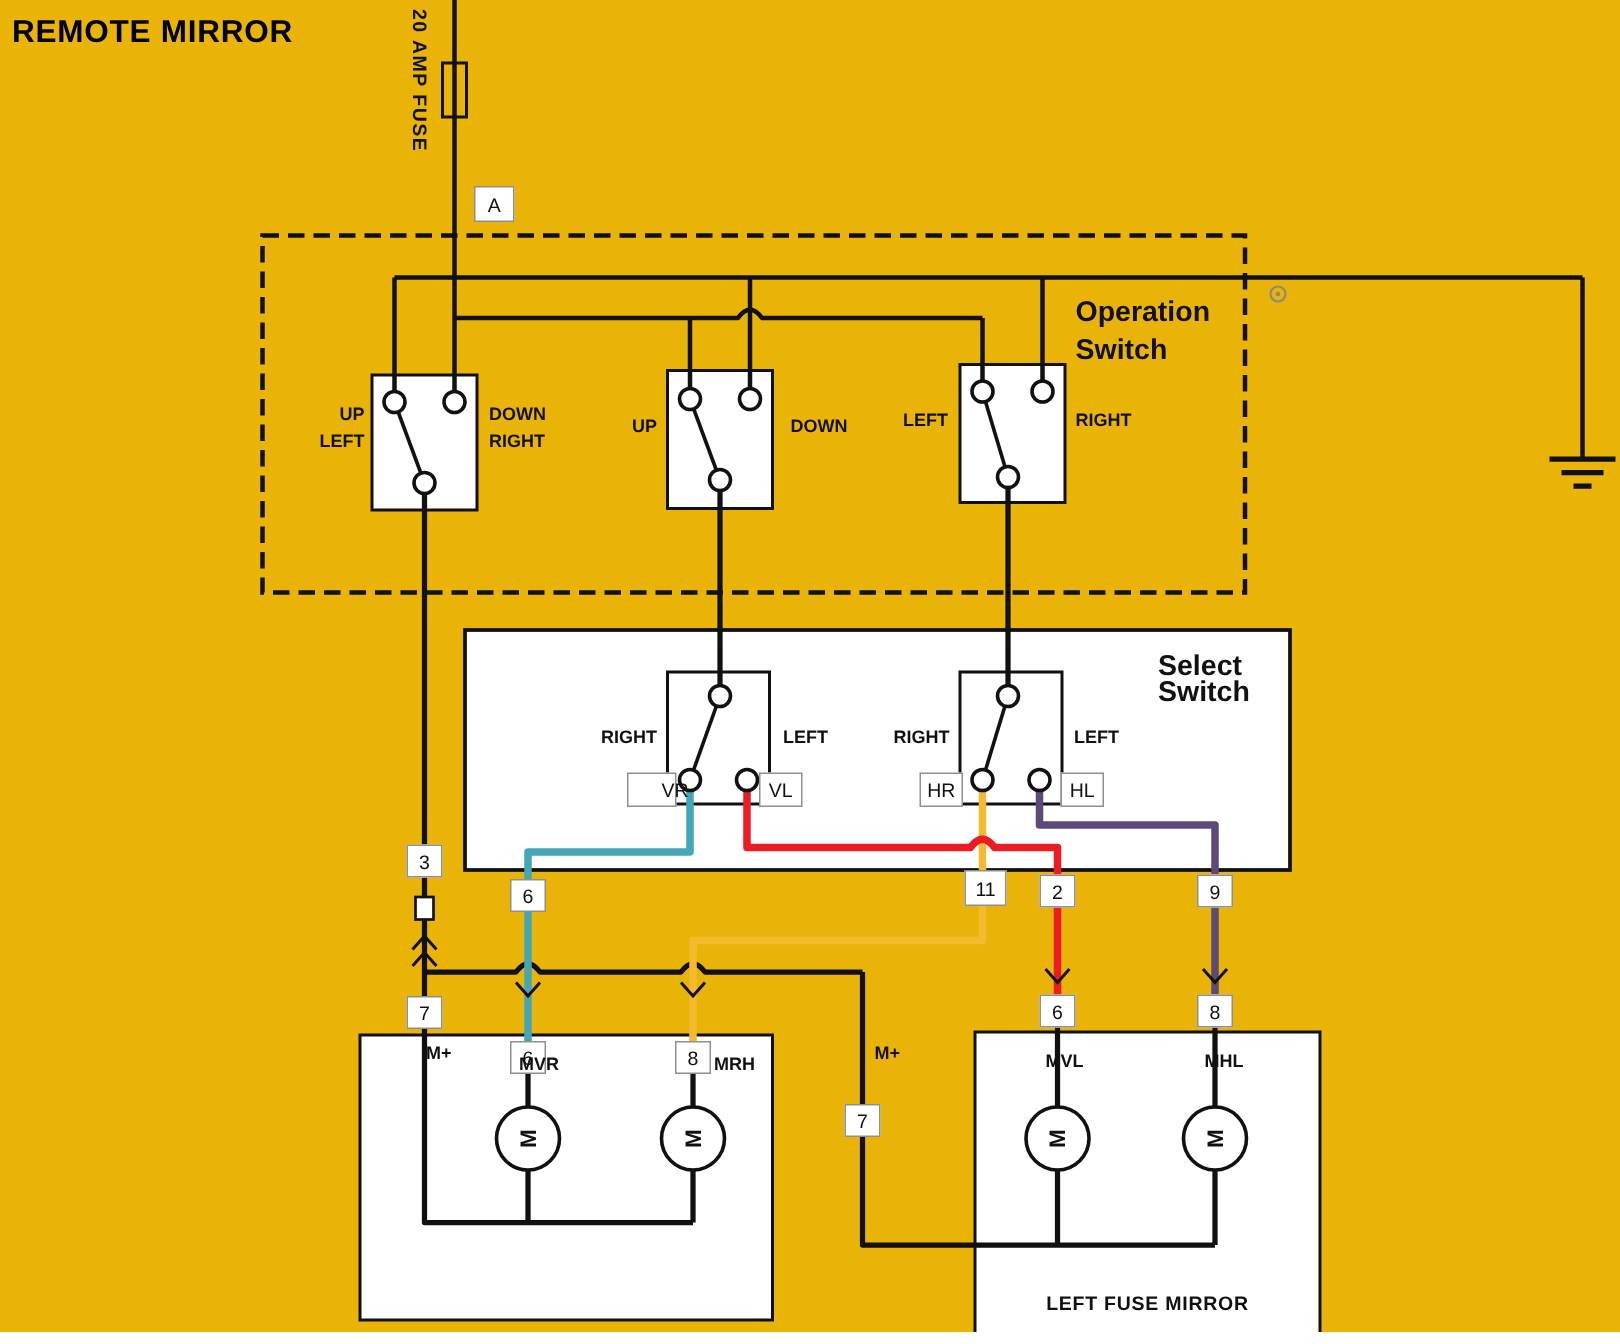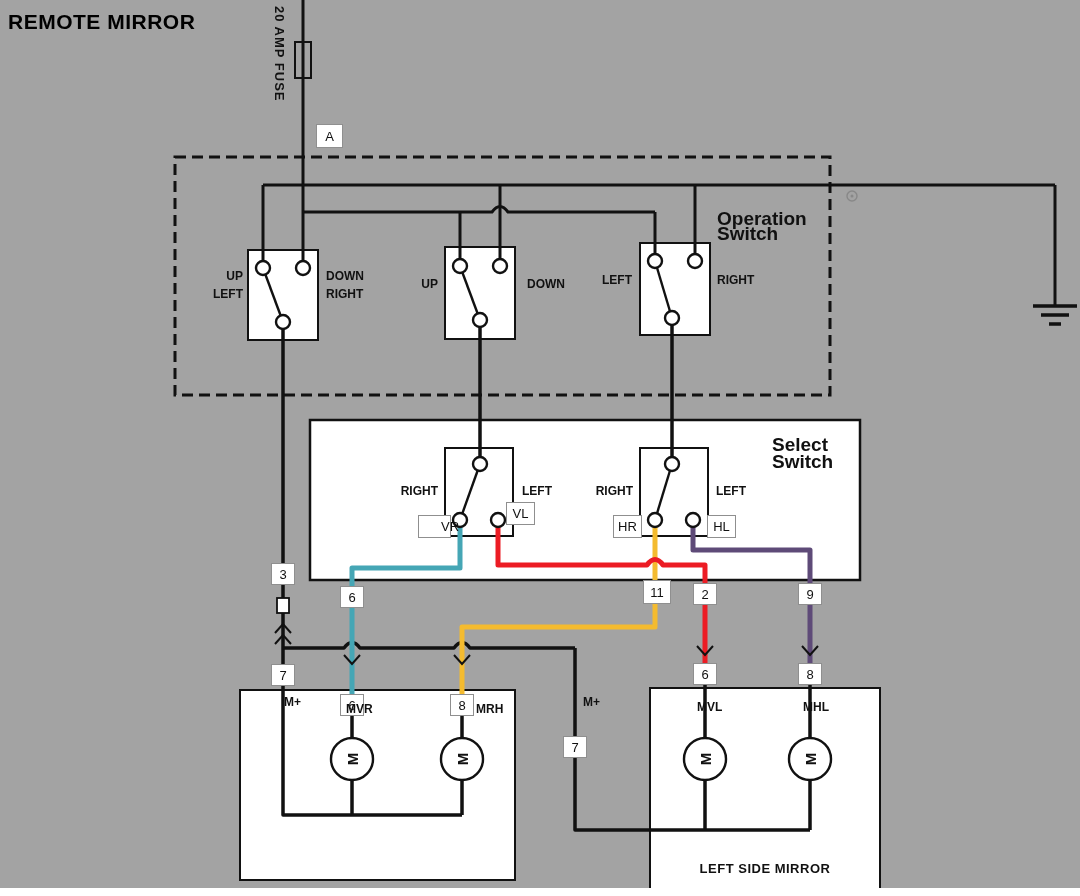--- a/index.html
+++ b/index.html
@@ -1,16 +1,16 @@
 <!DOCTYPE html>
 <html><head>
 <meta charset="utf-8">
 <style>
   html,body{margin:0;padding:0;background:#fff;}
-  #canvas{position:relative;width:1080px;height:888px;background:#a3a3a3;overflow:hidden;
+  #canvas{position:relative;width:1080px;height:888px;background:#eab308;overflow:hidden;
           font-family:"Liberation Sans",sans-serif;color:#111;}
   svg{position:absolute;left:0;top:0;}
   .lbl{position:absolute;font:bold 12px "Liberation Sans",sans-serif;color:#111;white-space:nowrap;}
   .lbl.r{text-align:right;}
   .big{position:absolute;font:bold 19px "Liberation Sans",sans-serif;color:#111;white-space:nowrap;}
   .title{position:absolute;font:bold 21px "Liberation Sans",sans-serif;letter-spacing:.5px;color:#000;}
   .vert{position:absolute;writing-mode:vertical-rl;font:bold 13px "Liberation Sans",sans-serif;
         letter-spacing:1px;color:#111;}
   .cbox{position:absolute;box-sizing:border-box;background:#fff;border:1.6px solid #8f8f8f;
         display:flex;align-items:center;justify-content:center;
@@ -115,21 +115,21 @@
         <circle cx="810" cy="759" r="21"></circle>
       </g>
     </g>
   </svg>
 
   <div class="title" style="left:8px;top:10px;">REMOTE MIRROR</div>
   <div class="vert" style="left:272px;top:6px;">20 AMP FUSE</div>
 
   <div class="cbox" style="left:316px;top:124px;width:27px;height:24px;">A</div>
 
-  <div class="big" style="left:717px;top:208px;">Operation</div>
+  <div class="big" style="left:717px;top:198px;">Operation</div>
   <div class="big" style="left:717px;top:223px;">Switch</div>
 
   <div class="lbl r" style="left:163px;top:269px;width:80px;">UP</div>
   <div class="lbl r" style="left:163px;top:287px;width:80px;">LEFT</div>
   <div class="lbl" style="left:326px;top:269px;">DOWN</div>
   <div class="lbl" style="left:326px;top:287px;">RIGHT</div>
 
   <div class="lbl r" style="left:358px;top:277px;width:80px;">UP</div>
   <div class="lbl" style="left:527px;top:277px;">DOWN</div>
 
@@ -138,21 +138,21 @@
 
   <div class="big" style="left:772px;top:434px;">Select</div>
   <div class="big" style="left:772px;top:451px;">Switch</div>
 
   <div class="lbl r" style="left:358px;top:484px;width:80px;">RIGHT</div>
   <div class="lbl" style="left:522px;top:484px;">LEFT</div>
   <div class="lbl r" style="left:553px;top:484px;width:80px;">RIGHT</div>
   <div class="lbl" style="left:716px;top:484px;">LEFT</div>
 
   <div class="cbox" style="left:418px;top:515px;width:29px;height:23px;padding-left:31px;">VR</div>
-  <div class="cbox" style="left:506px;top:502px;width:29px;height:23px;">VL</div>
+  <div class="cbox" style="left:506px;top:515px;width:29px;height:23px;">VL</div>
   <div class="cbox" style="left:613px;top:515px;width:29px;height:23px;">HR</div>
   <div class="cbox" style="left:707px;top:515px;width:29px;height:23px;">HL</div>
 
   <div class="cbox" style="left:271px;top:563px;width:24px;height:22px;">3</div>
   <div class="cbox" style="left:340px;top:586px;width:24px;height:22px;">6</div>
   <div class="cbox" style="left:643px;top:580px;width:28px;height:24px;">11</div>
   <div class="cbox" style="left:693px;top:583px;width:24px;height:22px;">2</div>
   <div class="cbox" style="left:798px;top:583px;width:24px;height:22px;">9</div>
   <div class="cbox" style="left:271px;top:664px;width:24px;height:22px;">7</div>
   <div class="cbox" style="left:340px;top:694px;width:24px;height:22px;">6</div>
@@ -161,20 +161,20 @@
   <div class="cbox" style="left:693px;top:663px;width:24px;height:22px;">6</div>
   <div class="cbox" style="left:798px;top:663px;width:24px;height:22px;">8</div>
 
   <div class="lbl" style="left:284px;top:695px;">M+</div>
   <div class="lbl" style="left:346px;top:702px;">MVR</div>
   <div class="lbl" style="left:476px;top:702px;">MRH</div>
   <div class="lbl" style="left:583px;top:695px;">M+</div>
   <div class="lbl" style="left:697px;top:700px;">MVL</div>
   <div class="lbl" style="left:803px;top:700px;">MHL</div>
 
-  <div class="mirror-title" style="left:650px;top:861px;width:230px;">LEFT SIDE MIRROR</div>
+  <div class="mirror-title" style="left:650px;top:861px;width:230px;">LEFT FUSE MIRROR</div>
 
   <div class="motor-letter" style="left:340px;top:747px;">M</div>
   <div class="motor-letter" style="left:450px;top:747px;">M</div>
   <div class="motor-letter" style="left:693px;top:747px;">M</div>
   <div class="motor-letter" style="left:798px;top:747px;">M</div>
 
 </div>
 
 </body></html>

